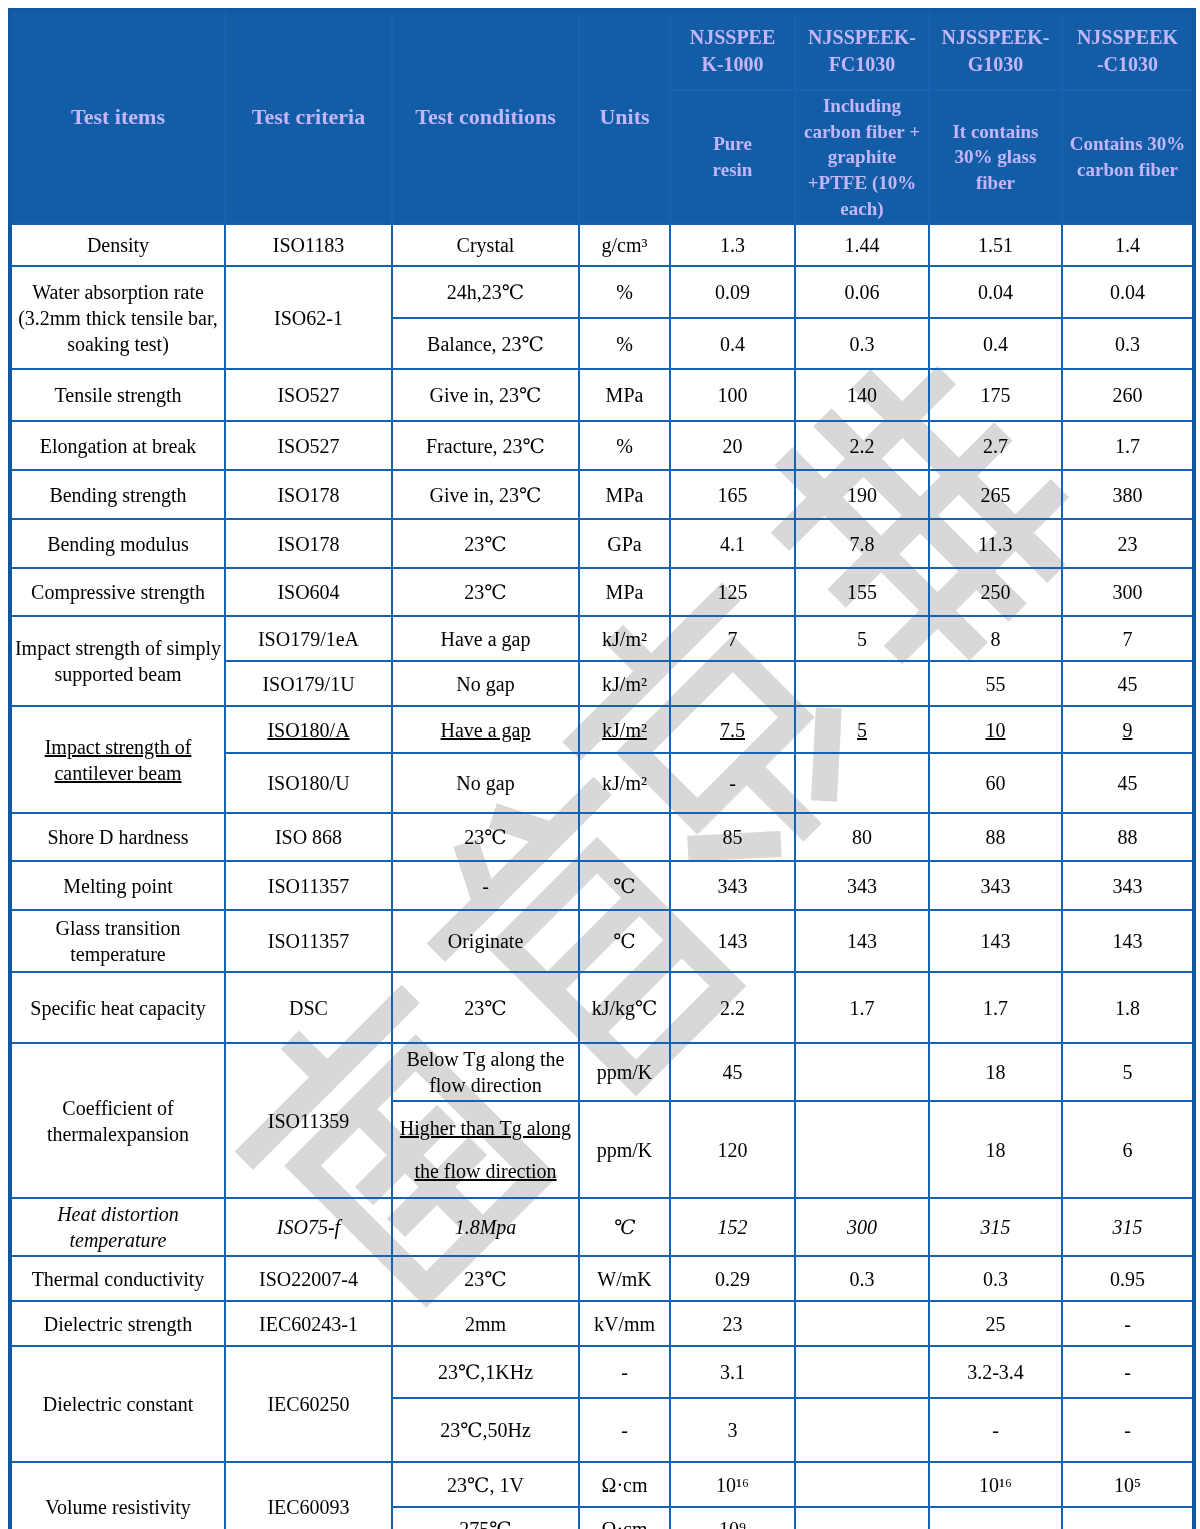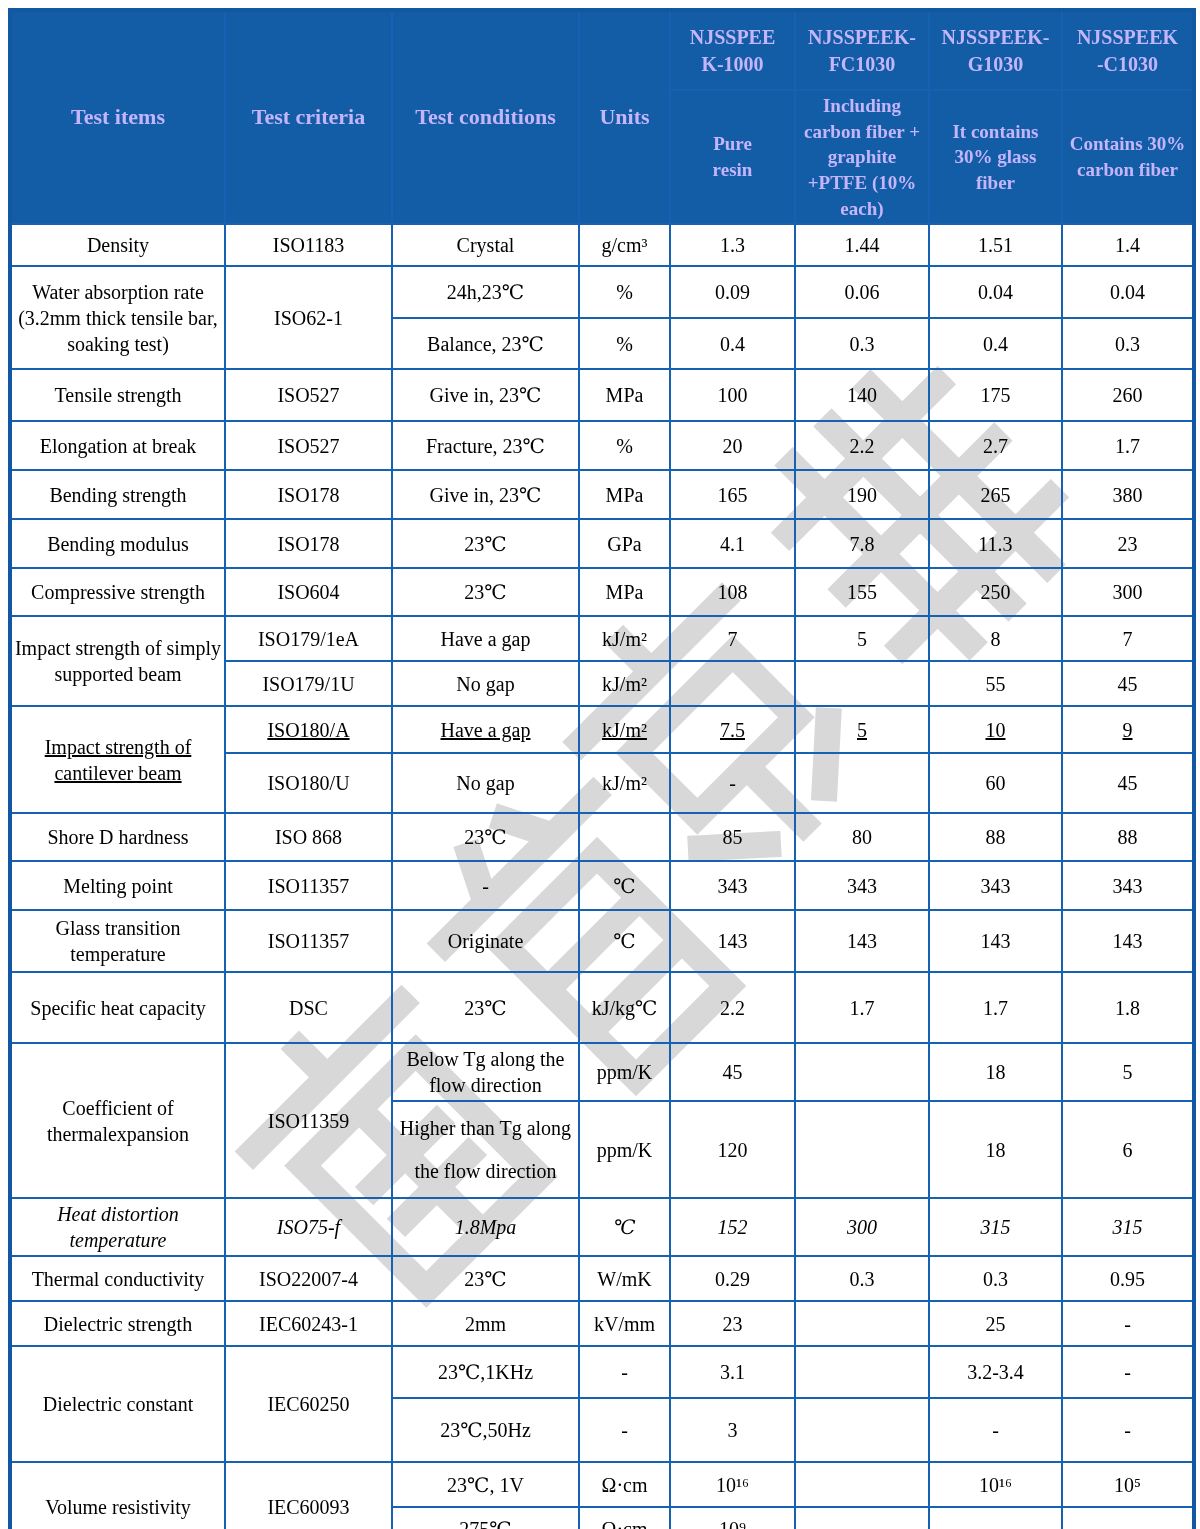--- a/index.html
+++ b/index.html
@@ -9,21 +9,21 @@
   table.spec{position:relative;z-index:1;border-collapse:collapse;table-layout:fixed;width:1184px;
              border:4px solid #1257A2;}
   th,td{border:2px solid #1661B2;box-sizing:border-box;overflow:hidden;}
   th{background:#135CA6;color:#c4b5fd;font-weight:bold;padding:2px 4px;text-align:center;vertical-align:middle;line-height:1.3;}
   th.main{font-size:22px;}
   th.pname{font-size:20px;white-space:pre-line;line-height:1.35;}
   th.pdesc{font-size:19px;white-space:pre-line;line-height:1.35;}
   td{background:transparent;color:#000000;text-align:center;vertical-align:middle;font-size:20px;
      padding:2px 3px;line-height:1.3;}
   td.item{font-size:20px;padding:2px 1px;}
-  td.loose{line-height:2.15;}
+  td.loose{line-height:2.15;text-decoration:underline;}
   tr.hrow1{height:80px;}
   tr.hrow2{height:130px;}
 </style>
 </head>
 <body>
 
 <div class="page">
 
   <svg class="watermark" width="1200" height="1529" viewBox="0 0 1200 1529" xmlns="http://www.w3.org/2000/svg">
     <g stroke="#D8D8D8" stroke-width="26" fill="none" stroke-linecap="square">
@@ -145,21 +145,21 @@
           <td class="val">4.1</td>
           <td class="val">7.8</td>
           <td class="val">11.3</td>
           <td class="val">23</td>
         </tr>
         <tr style="height: 48px;">
           <td class="item">Compressive strength</td>
           <td class="crit">ISO604</td>
           <td class="cond">23℃</td>
           <td class="unit">MPa</td>
-          <td class="val">108</td>
+          <td class="val">125</td>
           <td class="val">155</td>
           <td class="val">250</td>
           <td class="val">300</td>
         </tr>
         <tr style="height: 45px;">
           <td rowspan="2" class="item">Impact strength of simply supported beam</td>
           <td class="crit">ISO179/1eA</td>
           <td class="cond">Have a gap</td>
           <td class="unit">kJ/m²</td>
           <td class="val">7</td>

